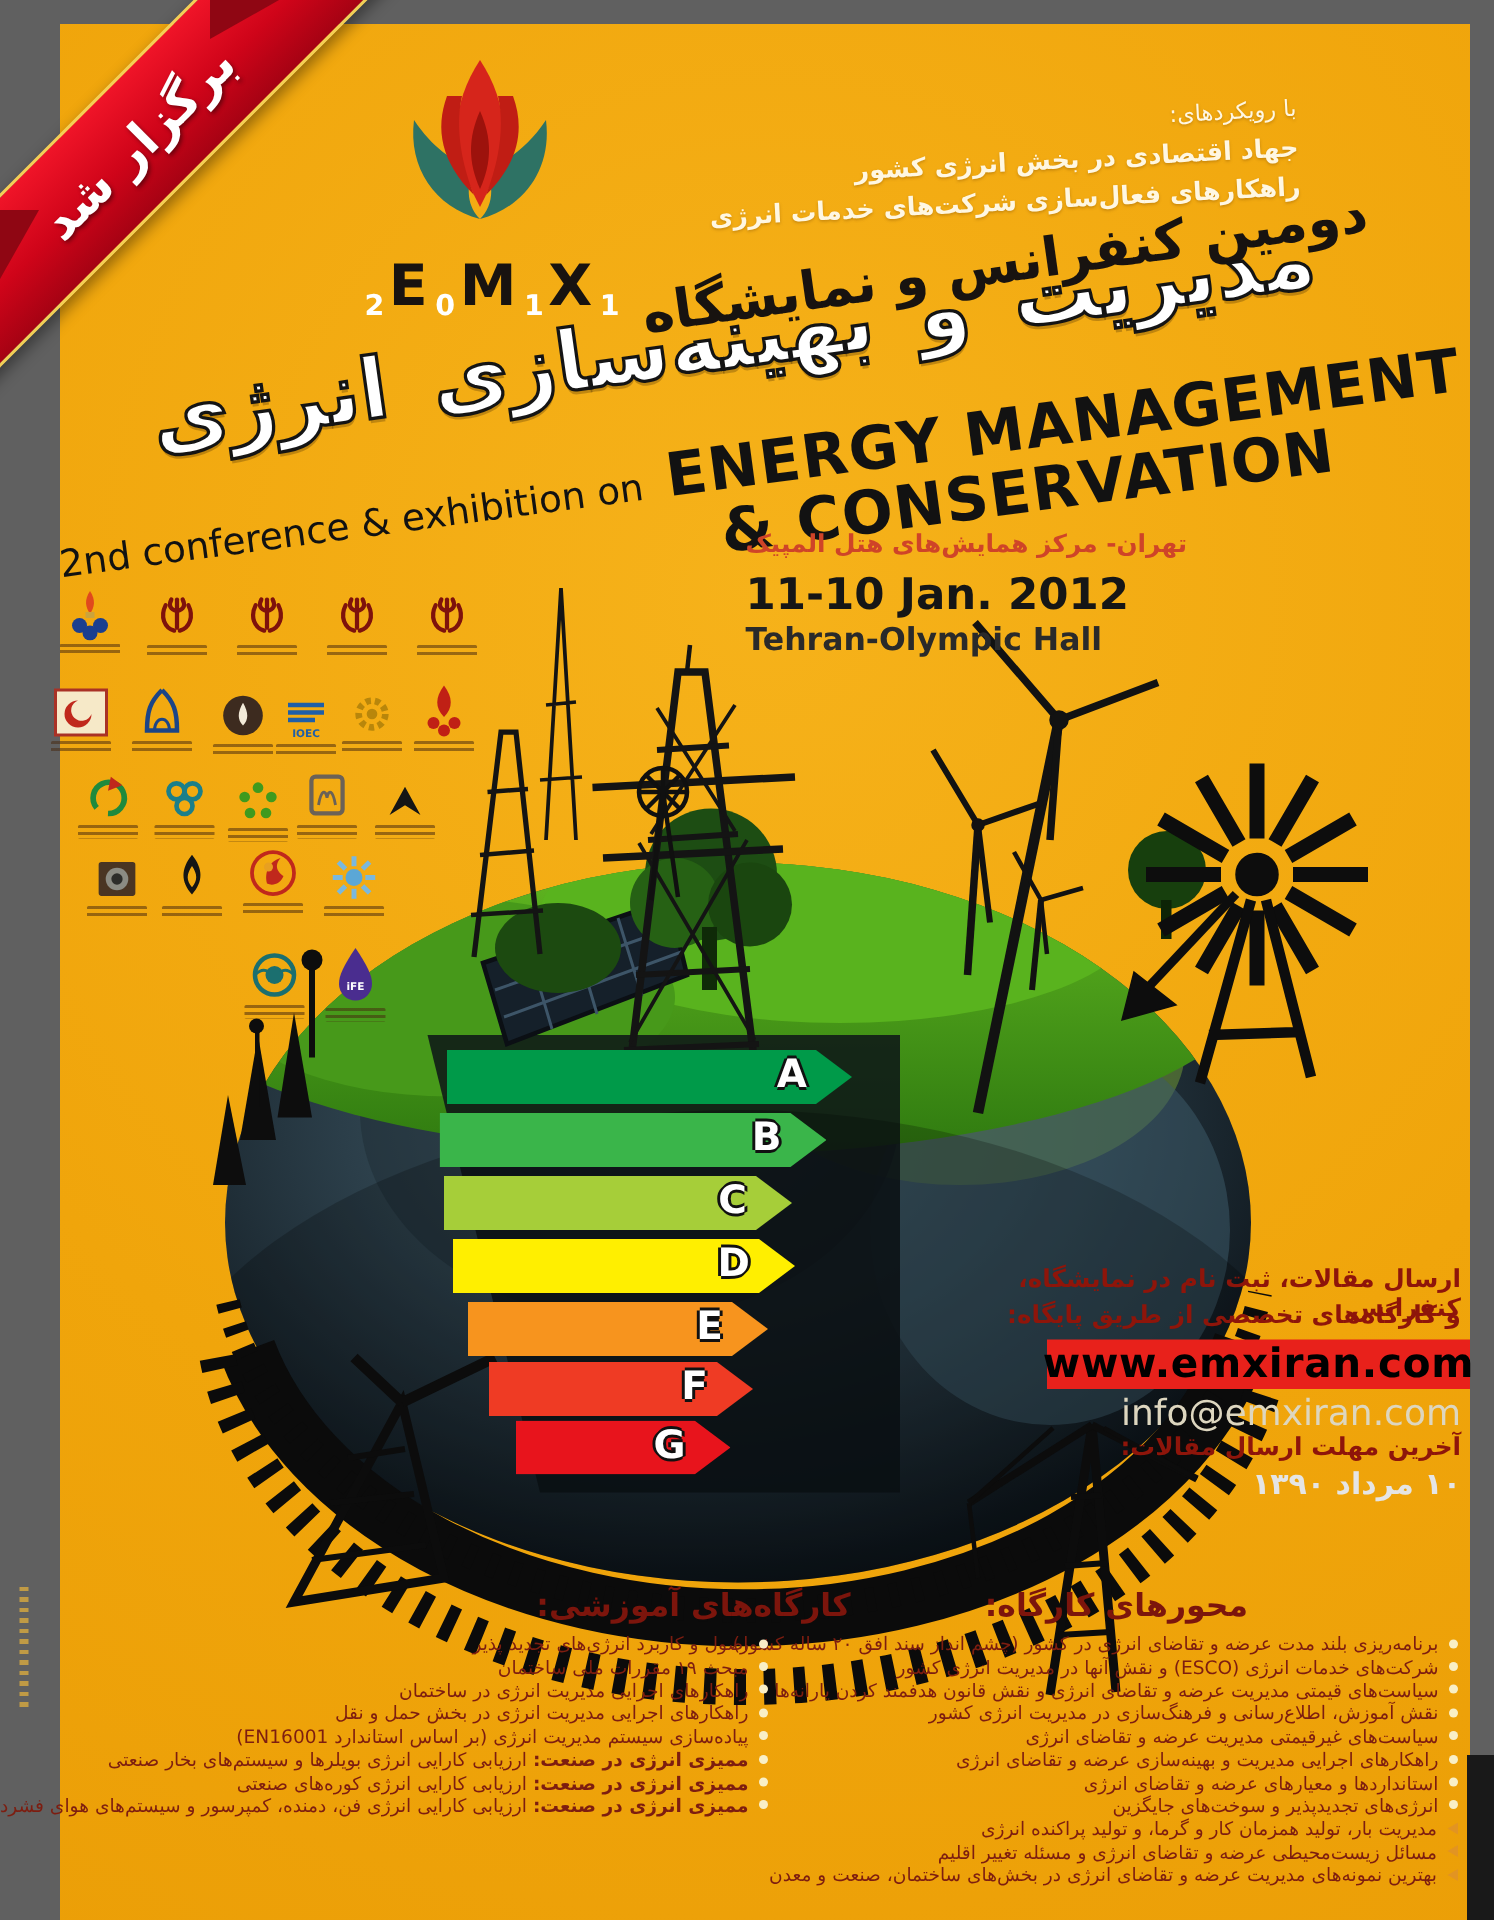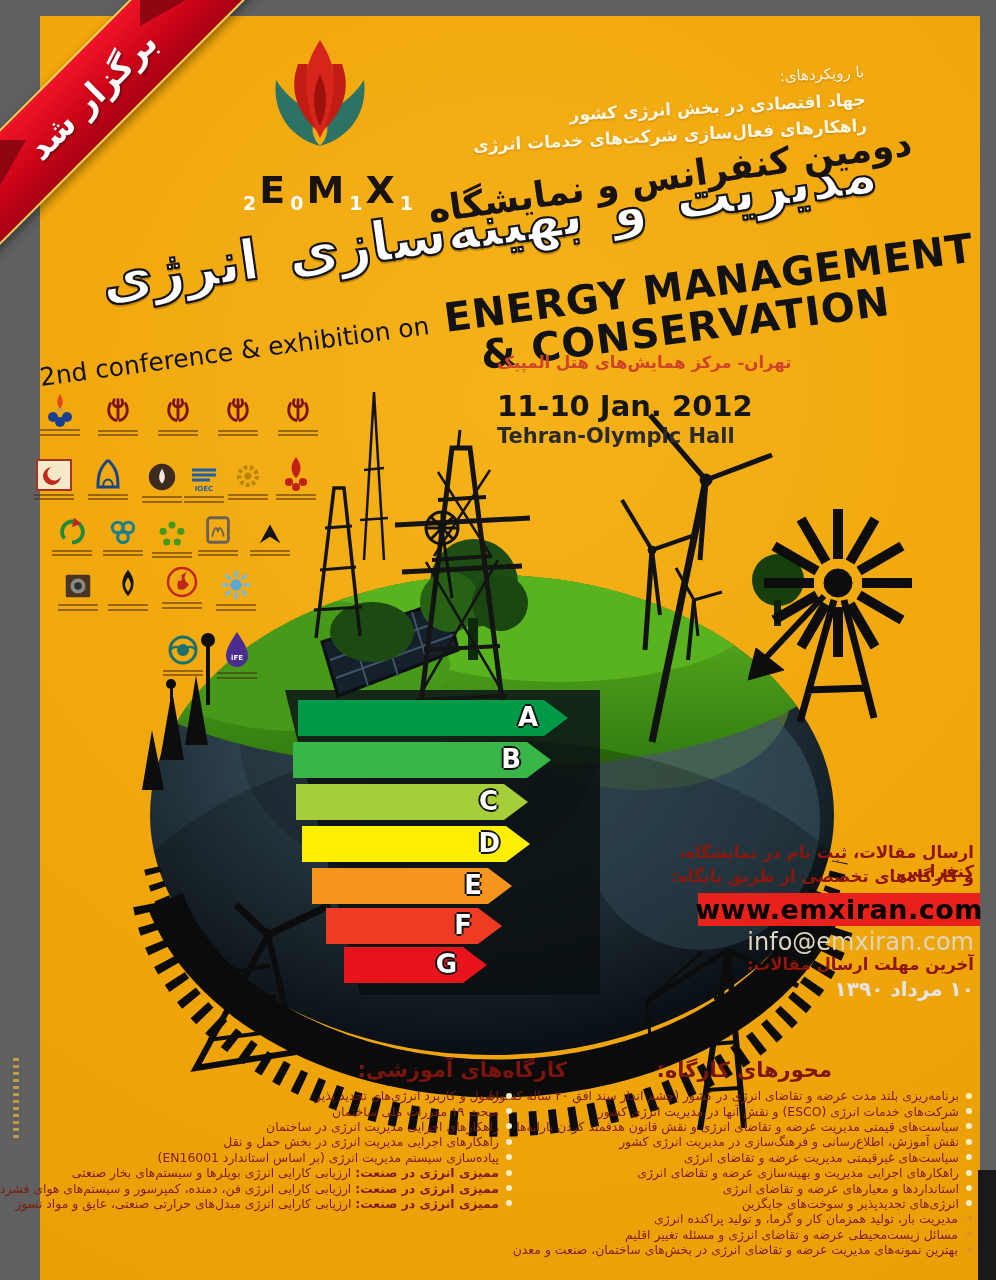--- a/index.html
+++ b/index.html
@@ -40,21 +40,21 @@
     transform:rotate(-8deg);z-index:7}
   .en-title{left:38px;top:288px;width:920px;transform:rotate(-7.6deg);z-index:7;color:#121212}
   .en-title .row1{display:flex;align-items:baseline;gap:16px;white-space:nowrap}
   .en-title .pre{font-size:25px;font-weight:500}
   .en-title .big{font-size:40px;font-weight:bold;letter-spacing:1px}
   .en-title .row2{margin-left:440px;font-size:40px;font-weight:bold;letter-spacing:1px;margin-top:-4px}
   
   .event{left:497px;top:348px;z-index:7}
   .event .fa-date{font-size:22px;font-weight:bold;color:#4a3110;direction:rtl;text-align:left}
   .event .fa-venue{font-size:16.5px;font-weight:bold;color:#cf4428;direction:rtl;text-align:left;margin-top:5px}
-  .event .en-date{font-size:29px;font-weight:bold;color:#161616;margin-top:17px}
+  .event .en-date{font-size:29px;font-weight:bold;color:#161616;margin-top:7px}
   .event .en-venue{font-size:21px;font-weight:bold;color:#2a2a2a;margin-top:1px}
   
   .logo{position:absolute;width:40px;text-align:center;z-index:6}
   .logo svg{display:block;margin:0 auto}
   .cap{height:9px;width:40px;margin:2px auto 0;border-radius:1px;opacity:.75;
     background:repeating-linear-gradient(180deg,rgba(70,40,15,.7) 0 2px,transparent 2px 4.5px)}
   .mini{font-size:7px;font-weight:bold}
   
   .arrow{position:absolute;height:36px;z-index:6;
     clip-path:polygon(0 0,calc(100% - 24px) 0,100% 50%,calc(100% - 24px) 100%,0 100%)}
@@ -527,19 +527,19 @@
     <li>
       <span class="dot"></span>
       <span class="txt">پیاده‌سازی سیستم مدیریت انرژی (بر اساس استاندارد EN16001)</span>
     </li>
     <li>
       <span class="dot"></span>
       <span class="txt"><b>ممیزی انرژی در صنعت:</b> ارزیابی کارایی انرژی بویلرها و سیستم‌های بخار صنعتی</span>
     </li>
     <li>
       <span class="dot"></span>
+      <span class="txt"><b>ممیزی انرژی در صنعت:</b> ارزیابی کارایی انرژی کوره‌های صنعتی</span>
+    </li>
+    <li>
+      <span class="dot"></span>
       <span class="txt"><b>ممیزی انرژی در صنعت:</b> ارزیابی کارایی انرژی فن، دمنده، کمپرسور و سیستم‌های هوای فشرده صنعتی</span>
     </li>
-    <li>
-      <span class="dot"></span>
-      <span class="txt"><b>ممیزی انرژی در صنعت:</b> ارزیابی کارایی انرژی مبدل‌های حرارتی صنعتی، عایق و مواد نسوز</span>
-    </li>
   </ul>
 
 </body></html>

